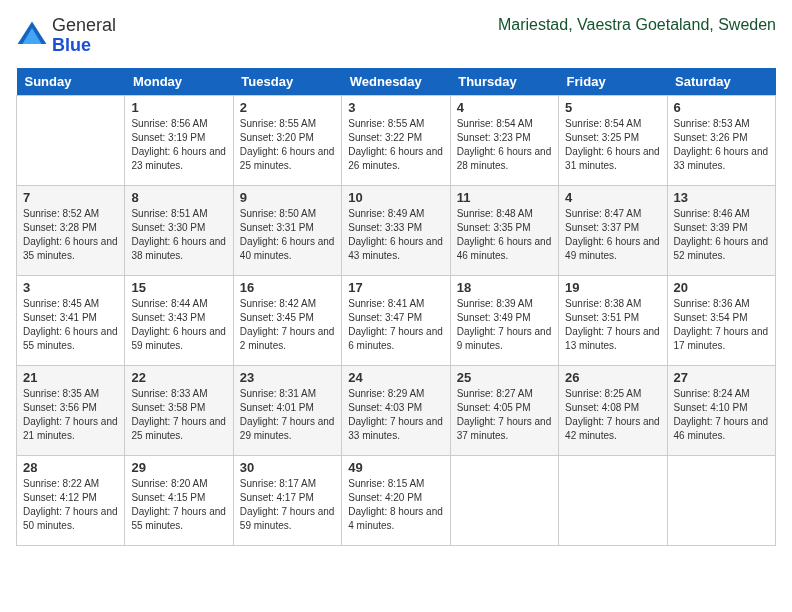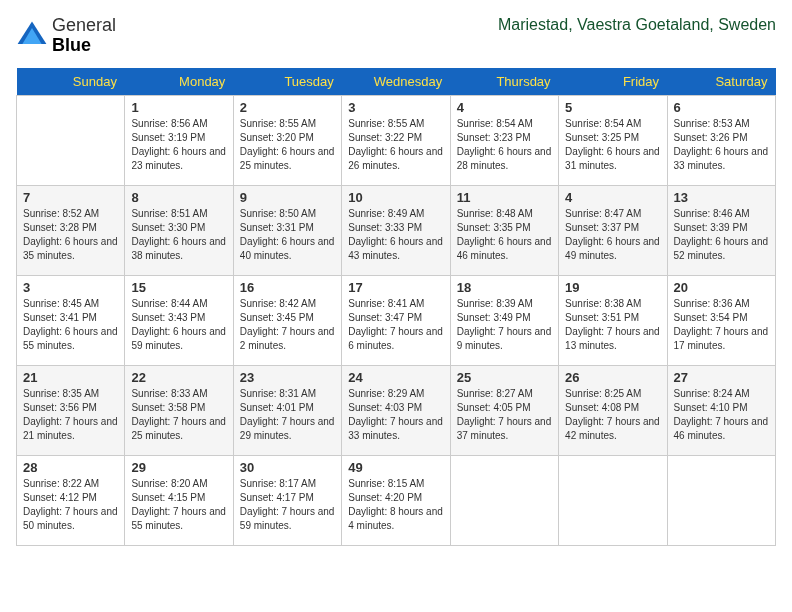--- a/index.html
+++ b/index.html
@@ -26,21 +26,21 @@
       line-height: 1.1;
     }
     .logo-general {
       font-size: 18px;
       font-weight: normal;
       color: #333;
     }
     .logo-blue {
       font-size: 18px;
       font-weight: bold;
-      color: #000000;
+      color: #1d4ed8;
     }
     .logo-icon {
       width: 32px;
       height: 32px;
       margin-right: 4px;
     }
     .title-area {
       text-align: right;
     }
     .month-title {
@@ -52,25 +52,25 @@
       font-size: 16px;
       color: #14532d;
     }
     .calendar-table {
       width: 100%;
       border-collapse: collapse;
       font-size: 11px;
     }
     .calendar-table th {
       background-color: #1565c0;
-      color: #fde047;
-      text-align: right;
+      color: #ffffff;
+      text-align: left;
       padding: 6px 8px;
       font-size: 13px;
-      font-weight: normal;
+      font-weight: bold;
     }
     .calendar-table td {
       border: 1px solid #ccc;
       vertical-align: top;
       padding: 4px 6px;
       width: 14.28%;
       min-height: 80px;
       height: 90px;
     }
     .day-number {

